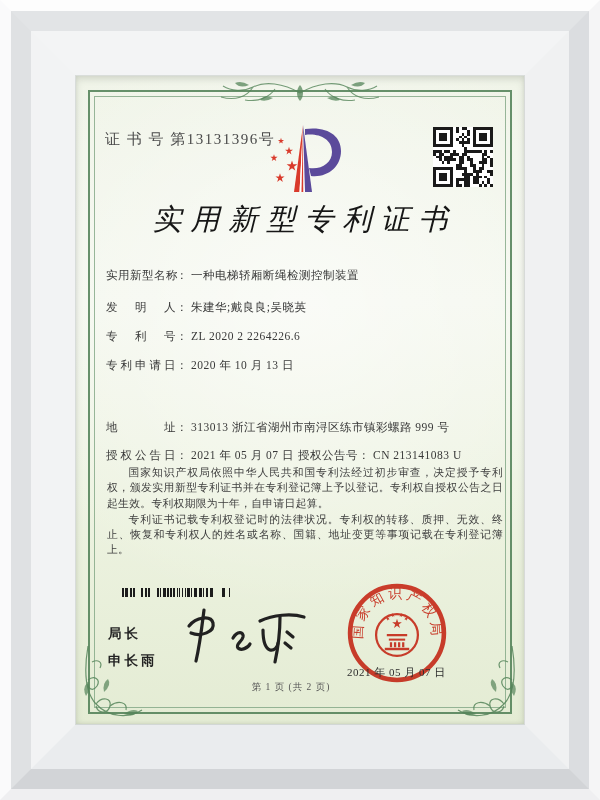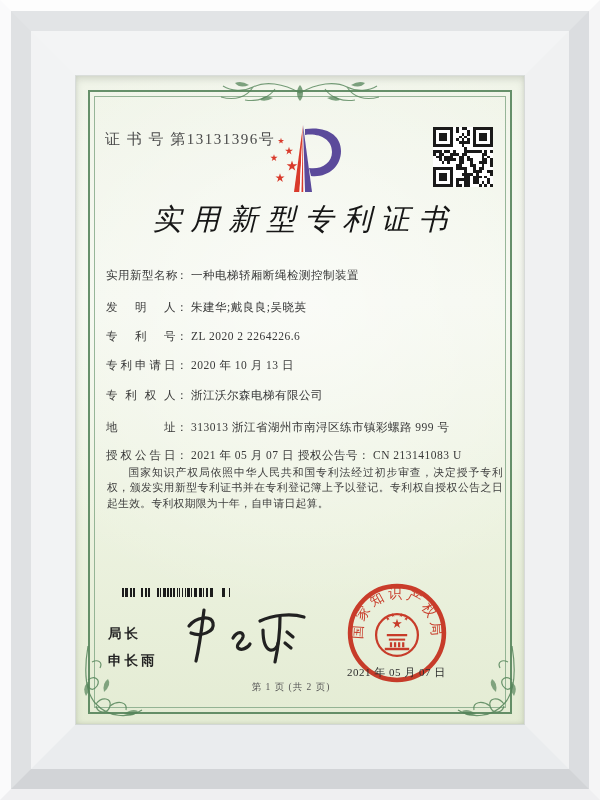--- a/index.html
+++ b/index.html
@@ -165,35 +165,33 @@
     </div>
     <div class="frow" style="top:224px">
       <span class="flabel">发明人</span><span class="fcolon">：</span><span class="fvalue">朱建华;戴良良;吴晓英</span>
     </div>
     <div class="frow" style="top:253px">
       <span class="flabel">专利号</span><span class="fcolon">：</span><span class="fvalue">ZL 2020 2 2264226.6</span>
     </div>
     <div class="frow" style="top:282px">
       <span class="flabel">专利申请日</span><span class="fcolon">：</span><span class="fvalue">2020 年 10 月 13 日</span>
     </div>
-    <div class="frow" style="top:312px">
-      <span class="flabel">专利权人</span><span class="fcolon">：</span><span class="fvalue">浙江沃尔森电梯有限公司</span>
-    </div>
     <div class="frow" style="top:344px">
       <span class="flabel">地址</span><span class="fcolon">：</span><span class="fvalue">313013 浙江省湖州市南浔区练市镇彩螺路 999 号</span>
     </div>
     <div class="frow" style="top:372px">
       <span class="flabel">授权公告日</span><span class="fcolon">：</span><span class="fvalue">2021 年 05 月 07 日</span>
       <span class="frow2">
         <span>授权公告号</span><span class="fcolon">：</span><span class="fvalue">CN 213141083 U</span>
       </span>
     </div>
 
     <div class="paras">
       <p>国家知识产权局依照中华人民共和国专利法经过初步审查，决定授予专利权，颁发实用新型专利证书并在专利登记簿上予以登记。专利权自授权公告之日起生效。专利权期限为十年，自申请日起算。</p>
+      <p>专利证书记载专利权登记时的法律状况。专利权的转移、质押、无效、终止、恢复和专利权人的姓名或名称、国籍、地址变更等事项记载在专利登记簿上。</p>
     </div>
 
     <svg class="barcode" width="126" height="9" viewBox="0 0 126 9" shape-rendering="crispEdges">
       <path id="barcode-bars" fill="#1c1c1c" d="M14,0h2v9h-2zM17,0h3v9h-3zM22,0h2v9h-2zM25,0h2v9h-2zM33,0h2v9h-2zM37,0h2v9h-2zM40,0h2v9h-2zM49,0h2v9h-2zM52,0h1v9h-1zM55,0h3v9h-3zM59,0h2v9h-2zM62,0h2v9h-2zM65,0h2v9h-2zM69,0h1v9h-1zM71,0h1v9h-1zM74,0h1v9h-1zM77,0h1v9h-1zM79,0h3v9h-3zM83,0h1v9h-1zM86,0h3v9h-3zM91,0h3v9h-3zM95,0h1v9h-1zM98,0h2v9h-2zM102,0h3v9h-3zM114,0h3v9h-3zM121,0h1v9h-1z"></path>
     </svg>
 
     <div class="signer">
       <div>局长</div>
       <div>申长雨</div>
     </div>

